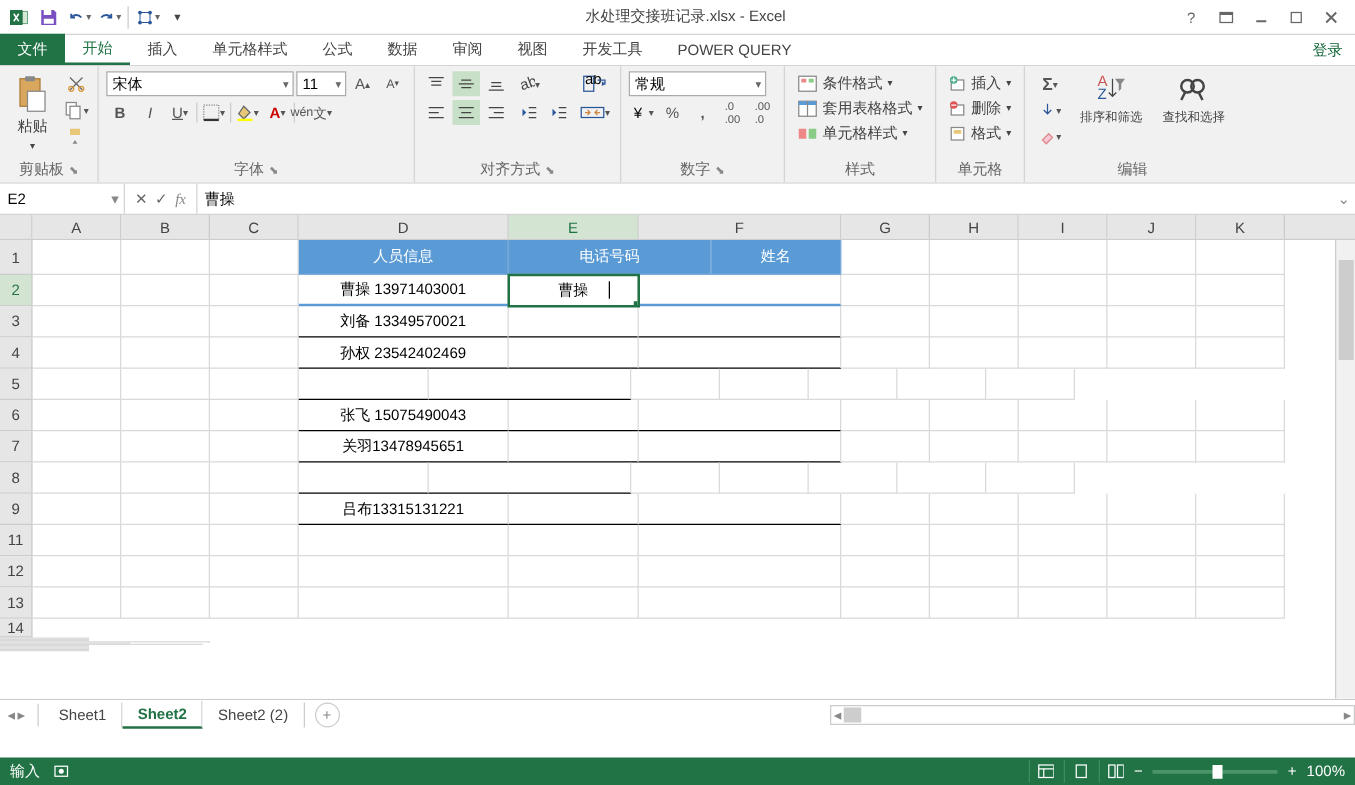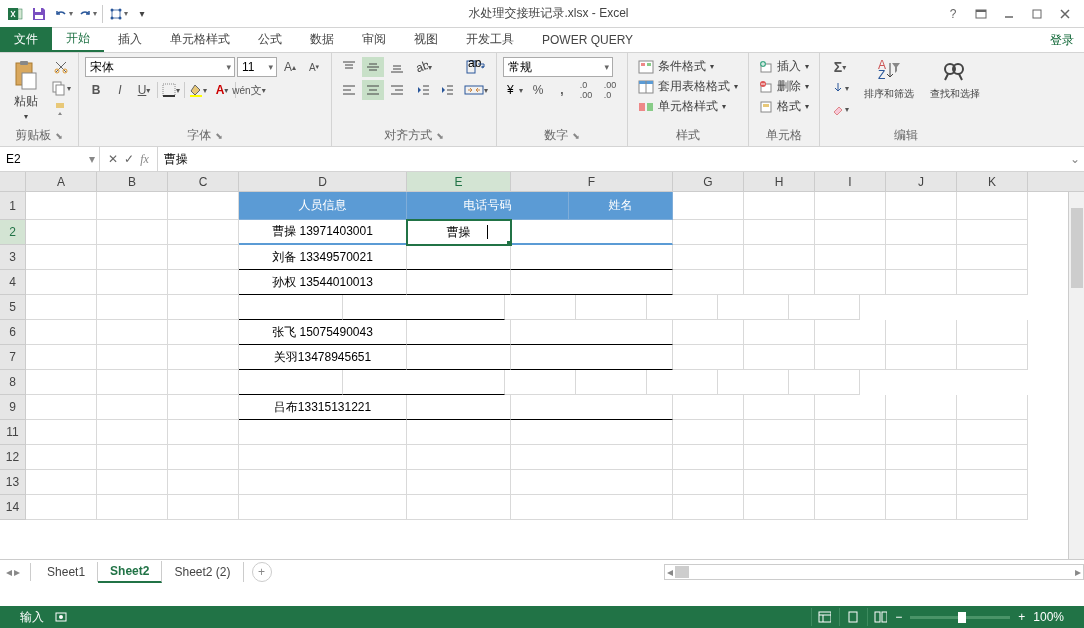--- a/index.html
+++ b/index.html
@@ -50,21 +50,21 @@
 .active-cell{outline:2px solid #217346;outline-offset:-1px;position:relative;z-index:2}
 .active-cell::after{content:"";position:absolute;right:-3px;bottom:-3px;width:6px;height:6px;background:#217346}
 .edit-cursor{position:absolute;width:1px;height:14px;background:#000;right:22px}
 .sheet-tabs{height:24px;border-top:1px solid #ccc;display:flex;align-items:center;background:#fff}
 .tab-nav{display:flex;gap:2px;padding:0 6px;color:#888}
 .sheet-tab{padding:3px 12px;border-right:1px solid #ccc;color:#444;background:#fff}
 .sheet-tab.active{border-bottom:2px solid #217346;color:#217346;font-weight:bold}
 .add-sheet{width:20px;height:20px;border:1px solid #ccc;border-radius:50%;display:flex;align-items:center;justify-content:center;margin-left:8px;color:#888}
 .hscroll{margin-left:auto;width:420px;height:16px;border:1px solid #ccc;display:flex;align-items:center;padding:0 2px}
 .hscroll-thumb{width:14px;height:12px;background:#cdcdcd;margin-left:2px}
-.statusbar{position:absolute;bottom:0;left:0;right:0;height:22px;background:#217346;color:#fff;display:flex;align-items:center;padding:0 20px;gap:10px;font-size:11px}
+.statusbar{position:absolute;bottom:0;left:0;right:0;height:22px;background:#217346;color:#fff;display:flex;align-items:center;padding:0 8px;gap:10px;font-size:11px}
 .status-right{margin-left:auto;display:flex;align-items:center;gap:8px}
 .view-btn{width:20px;height:18px;display:flex;align-items:center;justify-content:center;border-left:1px solid #3d8b5f;padding-left:6px}
 .zoom-slider{width:100px;height:3px;background:#4a9468;position:relative}
 .zoom-slider::before{content:"";position:absolute;left:48px;top:-4px;width:8px;height:11px;background:#fff}
 .vscroll{position:absolute;right:0;top:20px;bottom:0;width:16px;border-left:1px solid #ccc;background:#f1f1f1}
 .vscroll-thumb{width:12px;height:80px;background:#cdcdcd;margin:16px auto}
 svg{display:block}
 </style>
 </head>
 <body>
@@ -558,21 +558,21 @@
         <div class="cell" style="width: 71px; height: 25px;"></div>
         <div class="cell" style="width: 71px; height: 25px;"></div>
         <div class="cell" style="width: 71px; height: 25px;"></div>
         <div class="cell" style="width: 71px; height: 25px;"></div>
       </div>
       <div class="row-wrap" style="height: 25px;">
         <div class="row-h" style="height: 25px;">4</div>
         <div class="cell" style="width: 71px; height: 25px;"></div>
         <div class="cell" style="width: 71px; height: 25px;"></div>
         <div class="cell" style="width: 71px; height: 25px;"></div>
-        <div class="cell thick-under" style="width: 168px; height: 25px; justify-content: center;">孙权 13544010013</div>
+        <div class="cell thick-under" style="width: 168px; height: 25px; justify-content: center;">孙权 23542402469</div>
         <div class="cell thick-under" style="width: 104px; height: 25px;"></div>
         <div class="cell thick-under" style="width: 162px; height: 25px;"></div>
         <div class="cell" style="width: 71px; height: 25px;"></div>
         <div class="cell" style="width: 71px; height: 25px;"></div>
         <div class="cell" style="width: 71px; height: 25px;"></div>
         <div class="cell" style="width: 71px; height: 25px;"></div>
         <div class="cell" style="width: 71px; height: 25px;"></div>
       </div>
       <div class="row-wrap" style="height: 25px;">
         <div class="row-h" style="height: 25px;">5</div>
@@ -677,21 +677,21 @@
         <div class="cell" style="width: 71px; height: 25px;"></div>
         <div class="cell" style="width: 168px; height: 25px;"></div>
         <div class="cell" style="width: 104px; height: 25px;"></div>
         <div class="cell" style="width: 162px; height: 25px;"></div>
         <div class="cell" style="width: 71px; height: 25px;"></div>
         <div class="cell" style="width: 71px; height: 25px;"></div>
         <div class="cell" style="width: 71px; height: 25px;"></div>
         <div class="cell" style="width: 71px; height: 25px;"></div>
         <div class="cell" style="width: 71px; height: 25px;"></div>
       </div>
-      <div class="row-wrap" style="height: 25px;">
+      <div class="row-wrap" style="height: 25px; flex-direction: column;">
         <div class="row-h" style="height: 25px;">14</div>
         <div class="cell" style="width: 71px; height: 25px;"></div>
         <div class="cell" style="width: 71px; height: 25px;"></div>
         <div class="cell" style="width: 71px; height: 25px;"></div>
         <div class="cell" style="width: 168px; height: 25px;"></div>
         <div class="cell" style="width: 104px; height: 25px;"></div>
         <div class="cell" style="width: 162px; height: 25px;"></div>
         <div class="cell" style="width: 71px; height: 25px;"></div>
         <div class="cell" style="width: 71px; height: 25px;"></div>
         <div class="cell" style="width: 71px; height: 25px;"></div>

